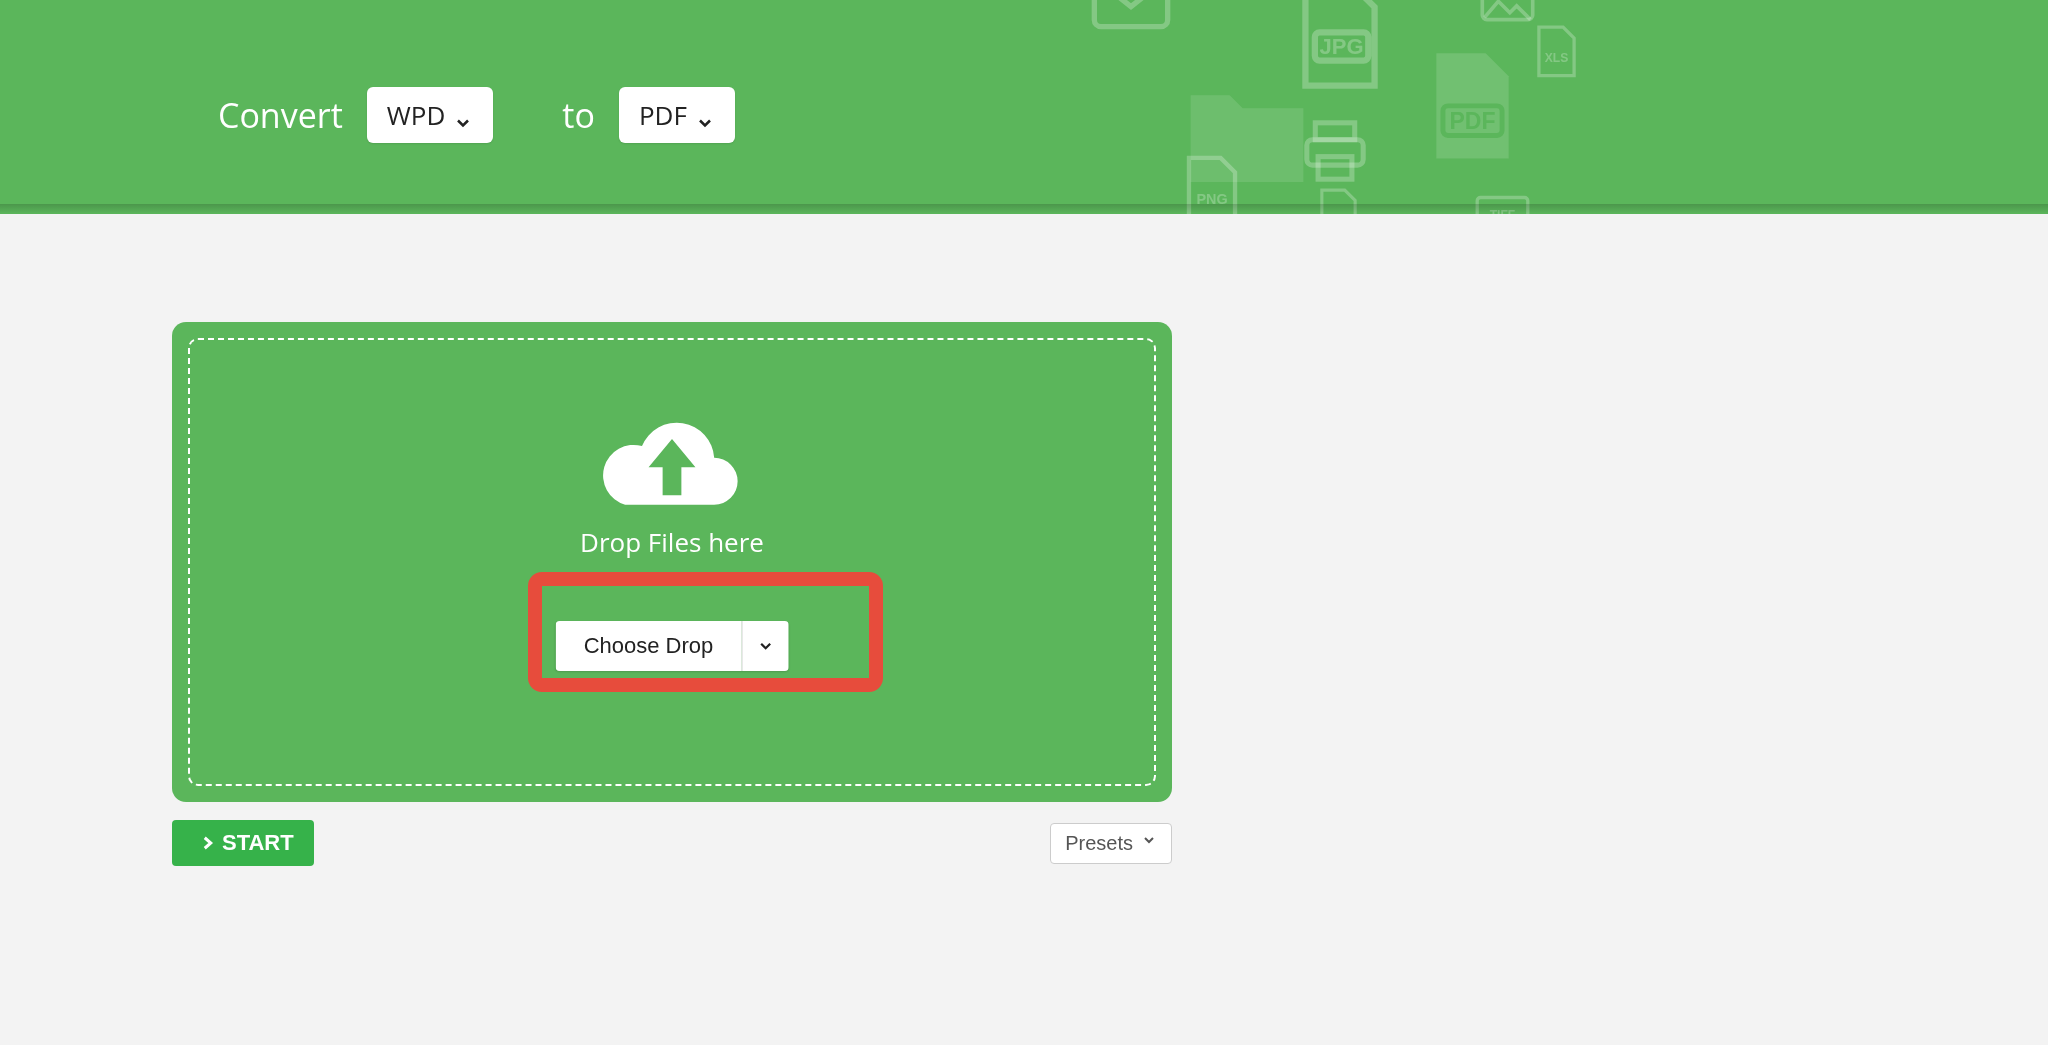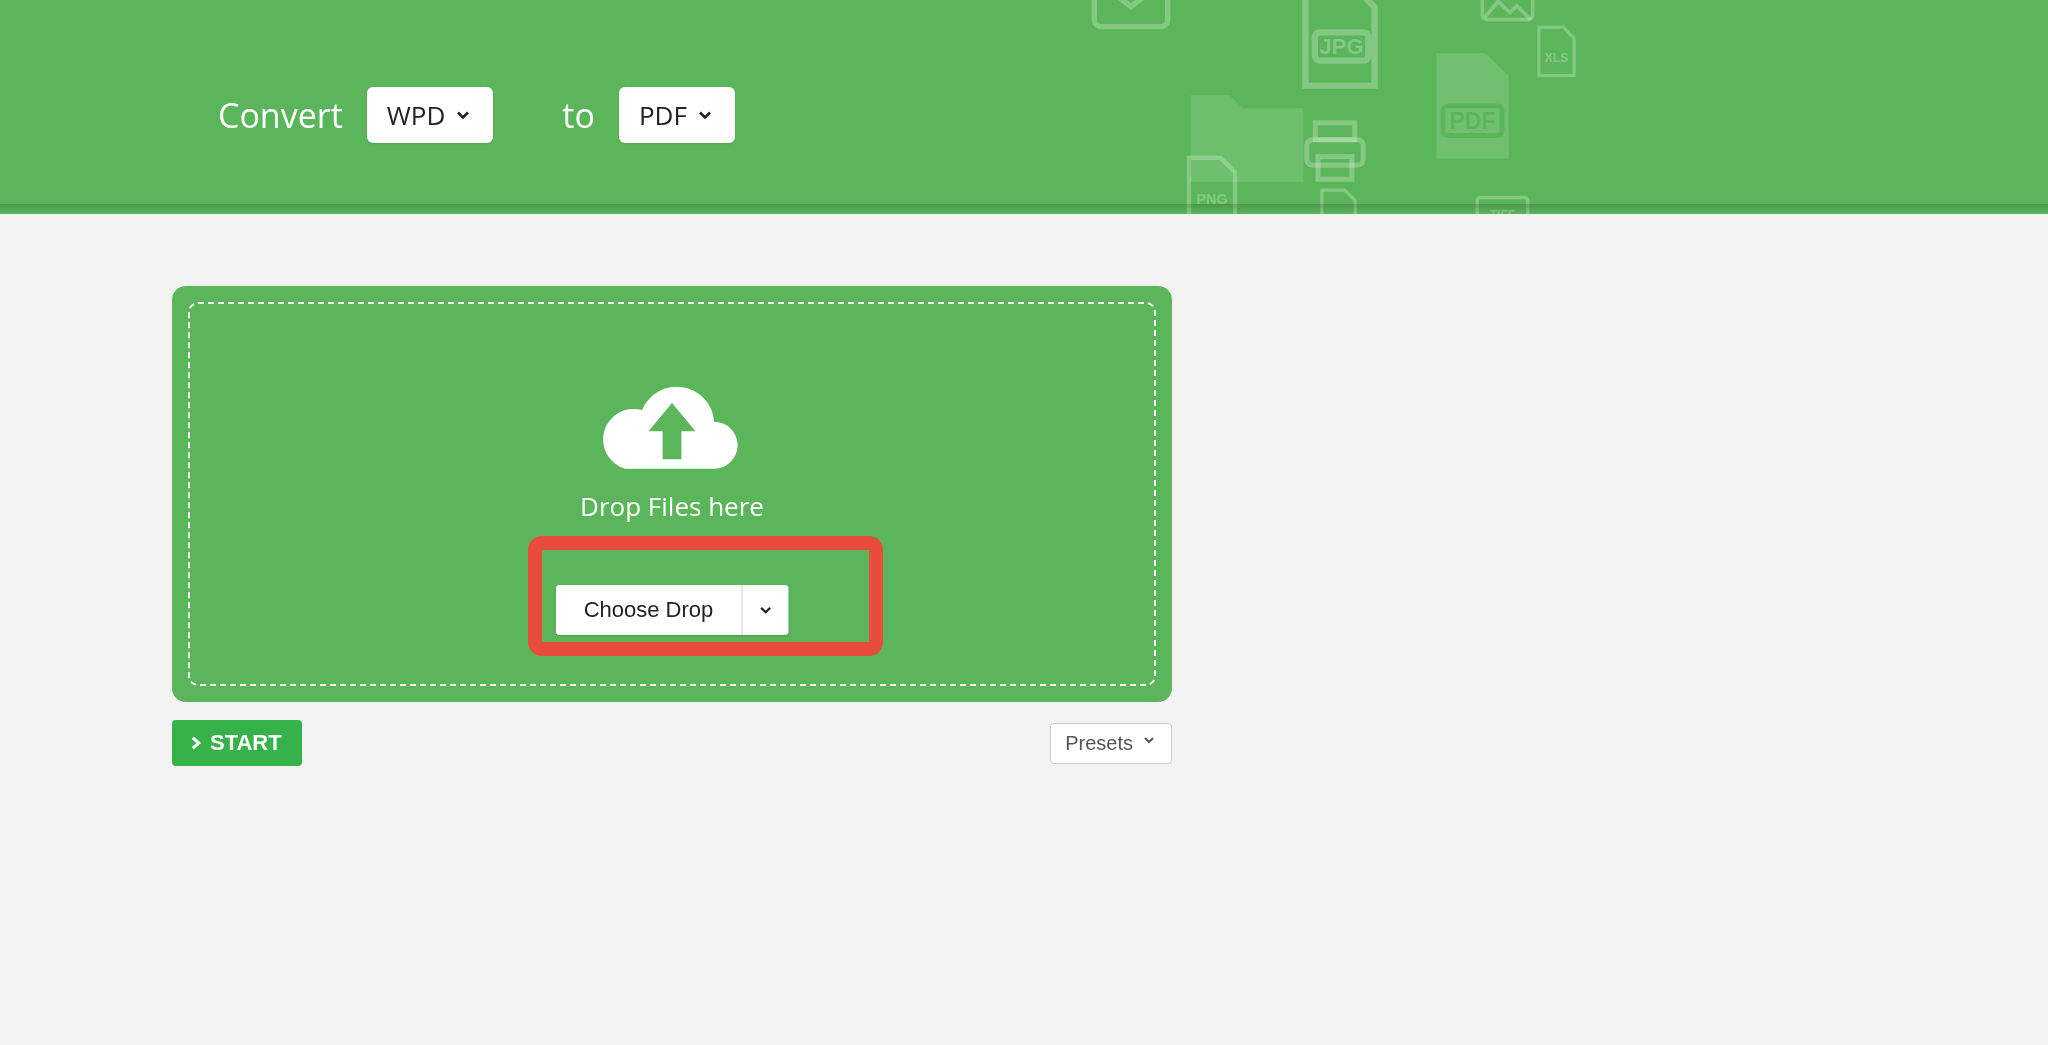--- a/index.html
+++ b/index.html
@@ -55,21 +55,21 @@
     margin-left: 45px;
   }
   .select-pill {
     background: #fff;
     color: #222;
     font-size: 26px;
     font-weight: 500;
     border-radius: 6px;
     padding: 10px 20px;
     display: flex;
-    align-items: center;
+    align-items: flex-end;
     gap: 8px;
     box-shadow: 0 1px 2px rgba(0,0,0,.1);
     cursor: pointer;
   }
   .select-pill svg { width: 20px; height: 20px; }
 
   .bg-icon {
     position: absolute;
     color: rgba(255,255,255,.25);
     pointer-events: none;
@@ -86,25 +86,26 @@
   
   .main {
     width: 100%;
     padding-top: 72px;
     position: relative;
   }
 
   .dropzone {
     position: relative;
     width: 1000px;
-    height: 416px;
+    height: 480px;
     margin-left: 172px;
     background: #5bb65b;
     border-radius: 14px;
     padding: 16px;
+    margin-top: 36px;
   }
   .dropzone-inner {
     width: 100%;
     height: 100%;
     border: 2px dashed #fff;
     border-radius: 10px;
     display: flex;
     flex-direction: column;
     align-items: center;
     justify-content: flex-start;
@@ -174,21 +175,21 @@
     justify-content: space-between;
     align-items: center;
   }
   .start-btn {
     background: #36b24a;
     color: #fff;
     font-size: 22px;
     font-weight: 700;
     border: 0;
     border-radius: 4px;
-    padding: 10px 20px 10px 14px;
+    padding: 10px 20px 10px 26px;
     display: flex;
     align-items: center;
     gap: 6px;
     cursor: pointer;
   }
   .start-btn svg { width: 18px; height: 18px; }
 
   .presets-btn {
     background: #fff;
     border: 1px solid #ccc;

